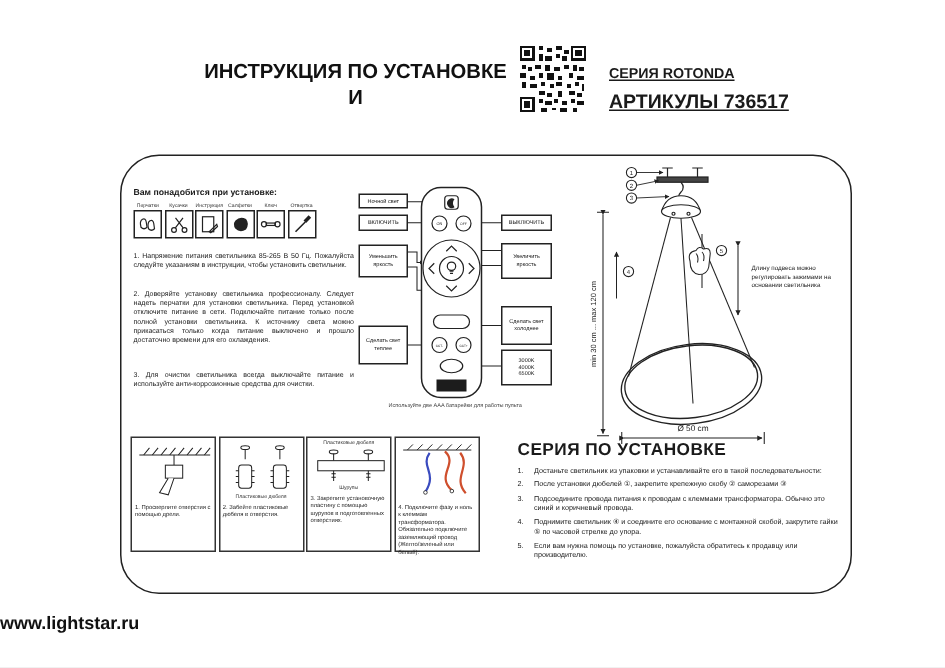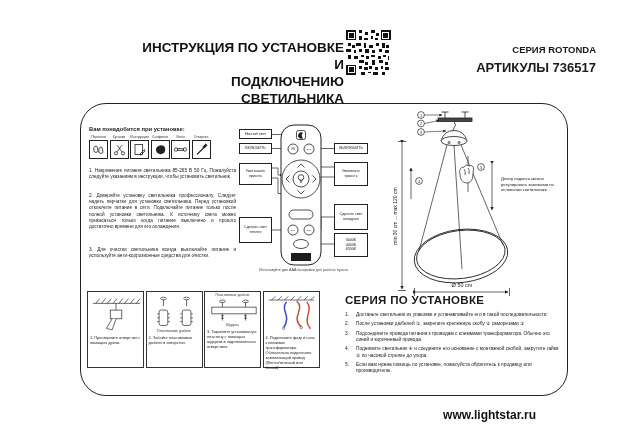--- a/index.html
+++ b/index.html
@@ -8,23 +8,23 @@
     font-family:"Liberation Sans",sans-serif;color:#1a1a1a;overflow:hidden;
     margin:0 auto;
   }
   .abs{position:absolute;}
   
   .logo-box{left:59px;top:27px;width:66px;height:58px;border:1.5px solid #555;box-sizing:border-box;text-align:center;padding-top:5px;}
   .logo-word{font-family:"Liberation Serif",serif;font-weight:bold;font-size:13px;line-height:12px;letter-spacing:1px;color:#222;}
   .logo-group{font-size:5px;letter-spacing:3px;color:#777;margin-top:2px;}
   .logo-flag{display:flex;height:5px;margin:3px 7px 0 7px;border:0.5px solid #aaa;}
   .logo-flag span{flex:1;}
-  .title{left:130px;top:39px;width:214px;text-align:right;font-weight:bold;font-size:13.5px;line-height:17px;color:#111;}
+  .title{left:130px;top:39px;width:214px;text-align:center;font-weight:bold;font-size:13.5px;line-height:17px;color:#111;}
   .qr{left:345px;top:29px;}
-  .series-block{left:406px;top:44px;width:190px;text-align:right;}
+  .series-block{left:406px;top:44px;width:190px;text-align:left;text-decoration:underline;}
   .series{font-size:9.5px;font-weight:bold;}
   .articles{font-size:13px;font-weight:bold;margin-top:5px;}
   
   .main-box{left:80px;top:103px;width:488px;height:293px;border:1.2px solid #222;border-radius:26px;box-sizing:border-box;}
   
   .tools-heading{left:89px;top:126px;width:160px;font-size:5.8px;font-weight:bold;}
   .tools-row{left:89px;top:135px;display:flex;gap:1.5px;}
   .tool{width:19px;}
   .tool-label{font-size:3.4px;text-align:center;height:5px;white-space:nowrap;overflow:hidden;color:#333;}
   .tool-box{height:19px;border:0.9px solid #222;box-sizing:border-box;display:flex;align-items:center;justify-content:center;background:#fff;}
@@ -53,34 +53,33 @@
   .mlabel{font-size:3.4px;text-align:center;color:#333;line-height:1.2;}
   .mcaption{font-size:3.9px;line-height:1.3;color:#222;margin-top:2px;}
   
   .install{left:345px;top:294px;width:217px;}
   .install-h{font-size:11.5px;font-weight:bold;letter-spacing:0.3px;}
   .steps{margin-top:6px;}
   .step{display:flex;margin-bottom:3px;}
   .sn{width:11px;font-size:4.8px;flex:none;}
   .st{flex:1;font-size:4.8px;line-height:1.32;}
   
-  .footer{left:0;top:408px;width:536px;text-align:right;font-weight:bold;font-size:12px;color:#111;}
+  .footer{left:0;top:408px;width:536px;text-align:left;font-weight:bold;font-size:12px;color:#111;}
   svg{display:block;}
   .ink{stroke:#222;fill:none;stroke-width:0.8;}
   .btx{font-size:2.6px;text-anchor:middle;fill:#222;}
 </style>
 </head>
 <body>
 
 <div class="page">
 
 
   <div class="abs title">
     <div>ИНСТРУКЦИЯ ПО УСТАНОВКЕ И</div>
-    <div>ПОДКЛЮЧЕНИЮ СВЕТИЛЬНИКА</div>
   </div>
 
   <div class="abs qr">
     <svg width="47" height="47" viewBox="0 0 33 33" shape-rendering="crispEdges">
       <rect x="0" y="0" width="33" height="33" fill="#fff"></rect>
       <g fill="#111">
         <rect x="1" y="1" width="7" height="7"></rect>
           <rect x="25" y="1" width="7" height="7"></rect>
           <rect x="1" y="25" width="7" height="7"></rect>
         <rect x="10" y="1" width="2" height="2"></rect>

